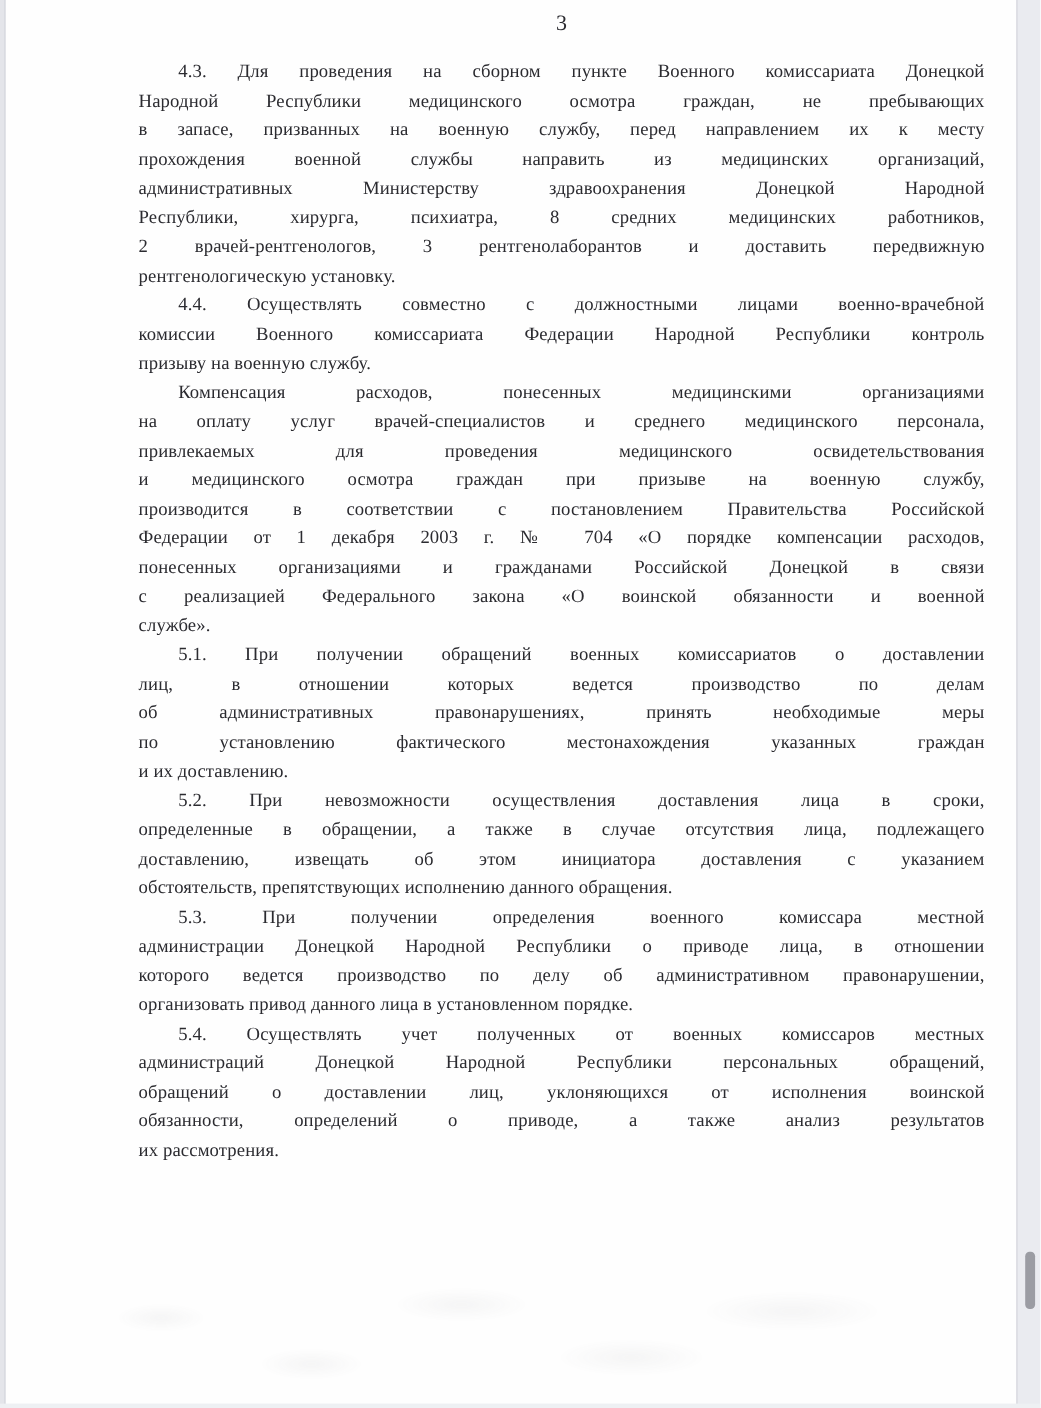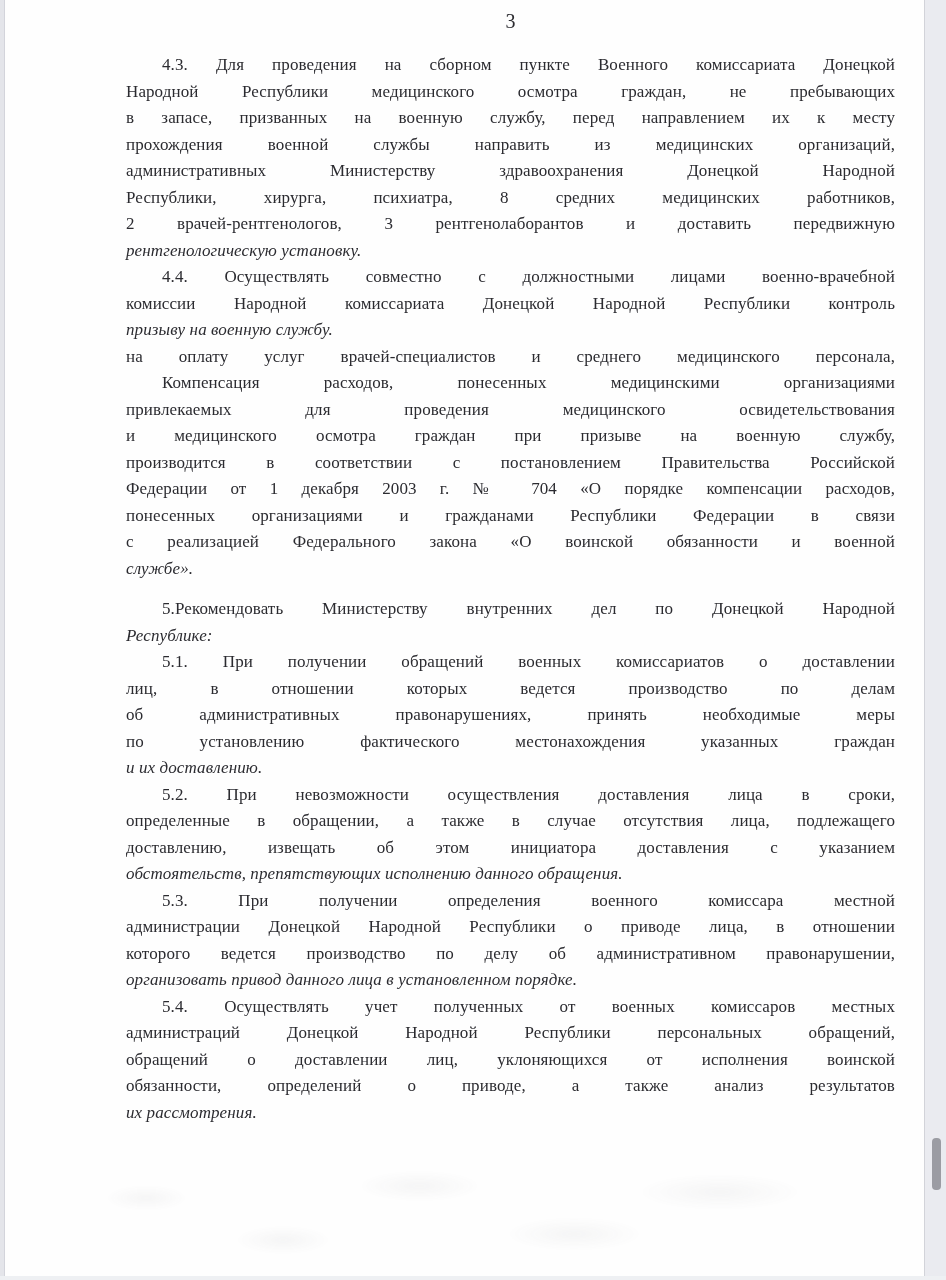--- a/index.html
+++ b/index.html
@@ -85,21 +85,20 @@
     line-height: 26.5px;
     white-space: normal;
     text-align: justify;
     text-align-last: justify;
     letter-spacing: 0.1px;
   }
   .line.indent { text-indent: 36px; }
   .line.end {
     text-align: center;
     text-align-last: left;
-    font-style: italic;
   }
 
   
   .bleed {
     position: absolute;
     left: 10px;
     top: 1150px;
     width: 910px;
     height: 120px;
     opacity: 0.05;
@@ -130,37 +129,33 @@
         <span class="line">Народной Республики медицинского осмотра граждан, не пребывающих</span>
         <span class="line">в запасе, призванных на военную службу, перед направлением их к месту</span>
         <span class="line">прохождения военной службы направить из медицинских организаций,</span>
         <span class="line">административных Министерству здравоохранения Донецкой Народной</span>
         <span class="line">Республики, хирурга, психиатра, 8 средних медицинских работников,</span>
         <span class="line">2 врачей-рентгенологов, 3 рентгенолаборантов и доставить передвижную</span>
         <span class="line end">рентгенологическую установку.</span>
       </p>
       <p class="para">
         <span class="line indent">4.4. Осуществлять совместно с должностными лицами военно-врачебной</span>
-        <span class="line">комиссии Народной комиссариата Донецкой Народной Республики контроль</span>
+        <span class="line">комиссии Военного комиссариата Федерации Народной Республики контроль</span>
         <span class="line end">призыву на военную службу.</span>
       </p>
       <p class="para">
+        <span class="line indent">Компенсация расходов, понесенных медицинскими организациями</span>
         <span class="line">на оплату услуг врачей-специалистов и среднего медицинского персонала,</span>
-        <span class="line indent">Компенсация расходов, понесенных медицинскими организациями</span>
         <span class="line">привлекаемых для проведения медицинского освидетельствования</span>
         <span class="line">и медицинского осмотра граждан при призыве на военную службу,</span>
         <span class="line">производится в соответствии с постановлением Правительства Российской</span>
         <span class="line">Федерации от 1 декабря 2003 г. № 704 «О порядке компенсации расходов,</span>
-        <span class="line">понесенных организациями и гражданами Республики Федерации в связи</span>
+        <span class="line">понесенных организациями и гражданами Российской Донецкой в связи</span>
         <span class="line">с реализацией Федерального закона «О воинской обязанности и военной</span>
         <span class="line end">службе».</span>
-      </p>
-      <p class="para gap">
-        <span class="line indent">5.Рекомендовать Министерству внутренних дел по Донецкой Народной</span>
-        <span class="line end">Республике:</span>
       </p>
       <p class="para">
         <span class="line indent">5.1. При получении обращений военных комиссариатов о доставлении</span>
         <span class="line">лиц, в отношении которых ведется производство по делам</span>
         <span class="line">об административных правонарушениях, принять необходимые меры</span>
         <span class="line">по установлению фактического местонахождения указанных граждан</span>
         <span class="line end">и их доставлению.</span>
       </p>
       <p class="para">
         <span class="line indent">5.2. При невозможности осуществления доставления лица в сроки,</span>

